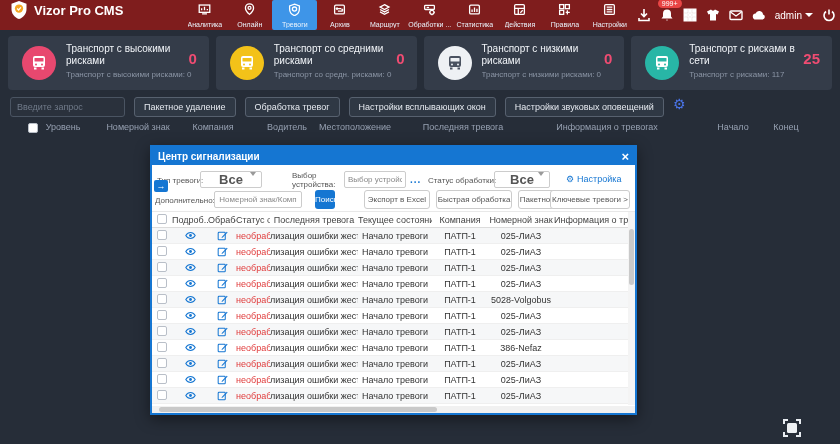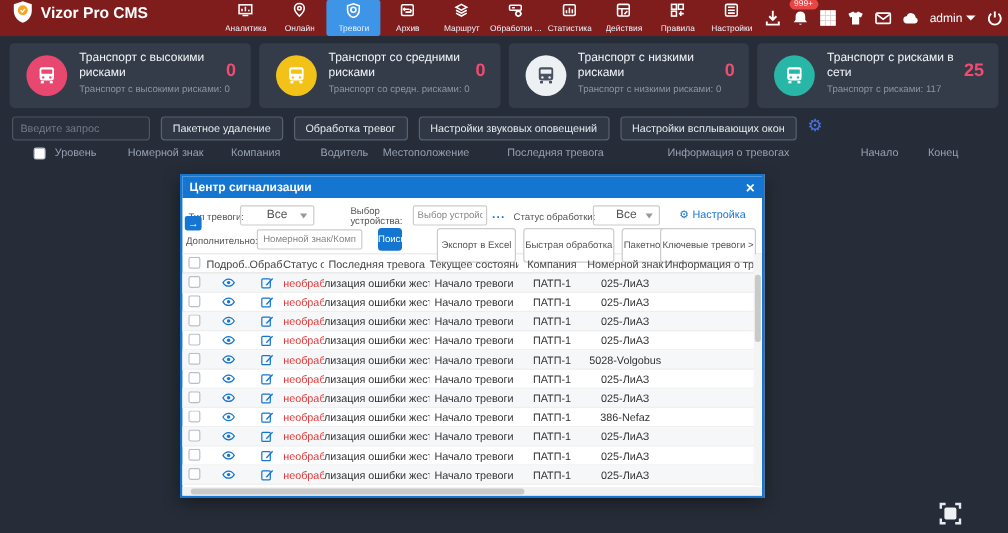--- a/index.html
+++ b/index.html
@@ -48,29 +48,29 @@
   .mth { position:absolute; transform:translateX(-50%); color:#97a1b2; font-size:9px; font-weight:normal; white-space:nowrap; }
 
   .checkbox { width:10px; height:10px; background:#fff; border:1px solid #b9bfc8; border-radius:2px; display:inline-block; }
 
   
   .modal { position:absolute; left:150px; top:145px; width:487px; height:270px; background:#fff; border:2px solid #1576d2; box-shadow:0 4px 14px rgba(0,0,0,.45); }
   .modal-titlebar { height:18px; background:#1576d2; color:#fff; font-size:10px; font-weight:bold; display:flex; align-items:center; padding:0 6px; }
   .modal-close { margin-left:auto; color:#fff; font-size:13px; line-height:13px; cursor:pointer; font-weight:bold; }
   .filters { position:relative; height:47px; border-bottom:1px solid #e8e8e8; font-size:8px; color:#555; }
   .flabel { position:absolute; line-height:9px; }
-  .fselect { position:absolute; height:17px; border:1px solid #ccc; border-radius:2px; display:flex; align-items:center; justify-content:center; color:#555; font-size:10px; cursor:pointer; }
+  .fselect { position:absolute; height:17px; border:1px solid #ccc; border-radius:2px; display:flex; justify-content:center; color:#555; font-size:13px; cursor:pointer;font-weight:bold; }
   .fselect .chev { position:absolute; right:5px; width:0; height:0; border-left:3px solid transparent; border-right:3px solid transparent; border-top:4px solid #999; }
   .finput { position:absolute; height:17px; border:1px solid #ccc; border-radius:2px; font-size:8px; color:#555; text-align:center; padding:0 3px; }
   .finput::placeholder { color:#888; }
   .link-blue { position:absolute; color:#1576d2; font-size:9px; display:flex; align-items:center; gap:3px; cursor:pointer; }
   .dots-btn { position:absolute; color:#1576d2; font-size:10px; font-weight:bold; cursor:pointer; letter-spacing:1px; }
   .arrow-btn { position:absolute; left:2px; top:15px; width:14px; height:12px; background:#1576d2; border-radius:2px; color:#fff; font-size:9px; line-height:12px; text-align:center; cursor:pointer; }
   .btn-primary { position:absolute; height:19px; background:#1576d2; color:#fff; border:none; border-radius:3px; font-size:8px; cursor:pointer; }
-  .btn-plain { position:absolute; height:29px; background:#fff; color:#555; border:1px solid #ccc; border-radius:3px; font-size:8px; cursor:pointer; white-space:nowrap; }
+  .btn-plain { position:absolute; height:19px; background:#fff; color:#555; border:1px solid #ccc; border-radius:3px; font-size:8px; cursor:pointer; white-space:nowrap; }
 
   
   .mtable { position:relative; width:483px; }
   .mrow { display:flex; align-items:center; height:16px; border-bottom:1px solid #efefef; font-size:9px; color:#333; }
   .mrow.head { font-size:9px; color:#444; border-bottom:1px solid #dcdcdc; height:16px; }
   .mrow:not(.head):nth-child(odd) { background:#f6f7f8; }
   .mcell { text-align:center; white-space:nowrap; overflow:hidden; flex:none; }
   .col-cb{width:20px;} .col-detail{width:36px;} .col-edit{width:28px;} .col-status{width:34px;}
   .col-alarm{width:88px;} .col-state{width:74px;} .col-company{width:56px;} .col-plate{width:66px;} .col-info{width:74px;}
   .red { color:#e03b3b; }
@@ -276,22 +276,22 @@
     <div class="card-title">Транспорт с рисками в сети</div>
     <div class="card-value">25</div>
     <div class="card-sub">Транспорт с рисками:  117</div>
   </div>
 </div>
 
 <div class="toolbar">
   <input class="search-input" placeholder="Введите запрос" style="">
   <button class="tb-btn">Пакетное удаление</button>
   <button class="tb-btn">Обработка тревог</button>
+  <button class="tb-btn">Настройки всплывающих окон</button>
   <button class="tb-btn">Настройки звуковых оповещений</button>
-  <button class="tb-btn">Настройки всплывающих окон</button>
   <span class="gear-blue">⚙</span>
 </div>
 
 <div class="main-th">
   <span class="cb checkbox"></span>
   <span class="mth" style="left:63px">Уровень</span>
   <span class="mth" style="left:138px">Номерной знак</span>
   <span class="mth" style="left:213px">Компания</span>
   <span class="mth" style="left:287px">Водитель</span>
   <span class="mth" style="left:355px">Местоположение</span>

